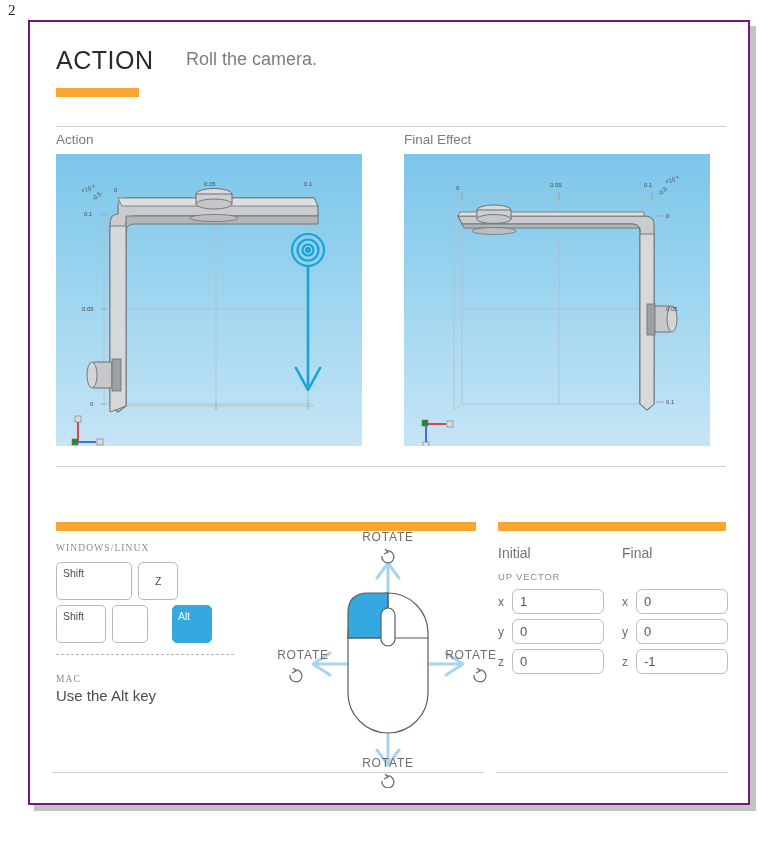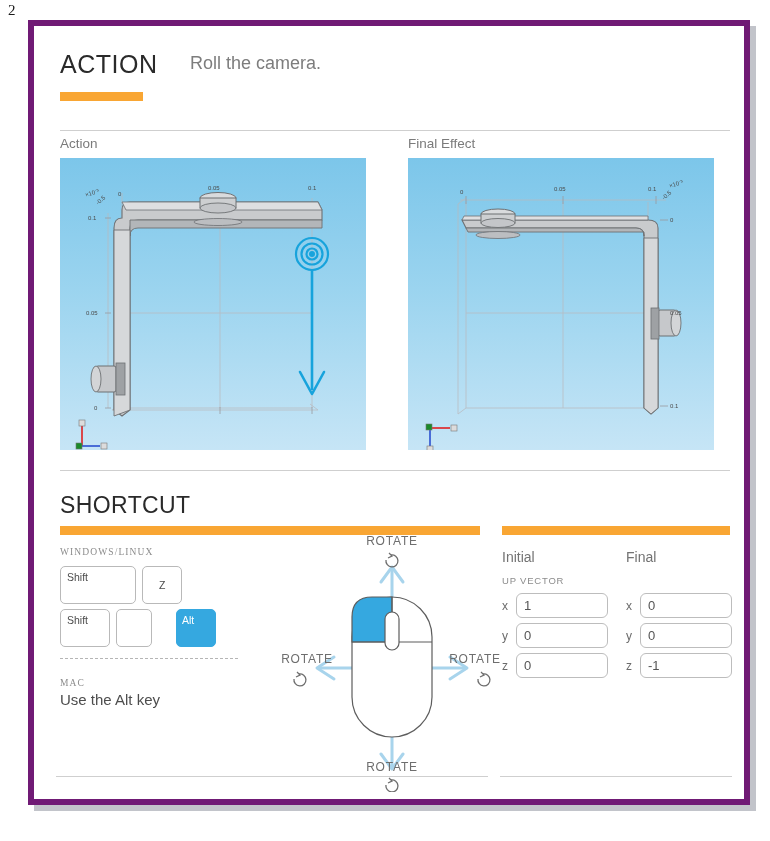--- a/index.html
+++ b/index.html
@@ -15,21 +15,21 @@
   .page-num {
     position: absolute; left: 8px; top: 2px;
     font-family: "Liberation Serif", serif;
     font-size: 15px; color: #1a1a1a;
   }
 
   .card {
     position: absolute; left: 28px; top: 20px;
     width: 722px; height: 785px;
     background: #ffffff;
-    border: 6px solid #701a75;
+    border: 2px solid #701a75;
     box-shadow: 6px 6px 0 0 #c2c4ca;
   }
 
   
   .action-head { position:absolute; left:26px; top:26px; }
   .action-title {
     font-size: 25px; color: #2a2a2a; letter-spacing: 0.5px;
     font-weight: 400; line-height: 1;
     display:inline-block;
   }
@@ -276,21 +276,20 @@
           <rect x="19" y="288" width="6" height="6" fill="#dcdcdc" stroke="#777" stroke-width="0.6"></rect>
           <line x1="22" y1="270" x2="42" y2="270" stroke="#e02020" stroke-width="1.6"></line>
           <rect x="43" y="267" width="6" height="6" fill="#dcdcdc" stroke="#777" stroke-width="0.6"></rect>
           <rect x="18" y="266" width="6" height="6" fill="#1a8a2a" stroke="#777" stroke-width="0.6"></rect>
         </g>
       </svg>
     </div>
 
     <div class="hr sec-hr" style="top:444px;"></div>
 
-    <div class="sec-title sh-title">SHORTCUT</div>
     <div class="sec-bar sh-bar"></div>
     <div class="mini-label wl-label">WINDOWS/LINUX</div>
 
     <div class="key" style="left:26px; top:540px; width:76px; height:38px;"></div>
     <div class="key-txt" style="left:33px; top:545px;">Shift</div>
 
     <div class="key" style="left:108px; top:540px; width:40px; height:38px;"></div>
     <div class="key-txt" style="left:125px; top:553px;">Z</div>
 
     <div class="key" style="left:26px; top:583px; width:50px; height:38px;"></div>

